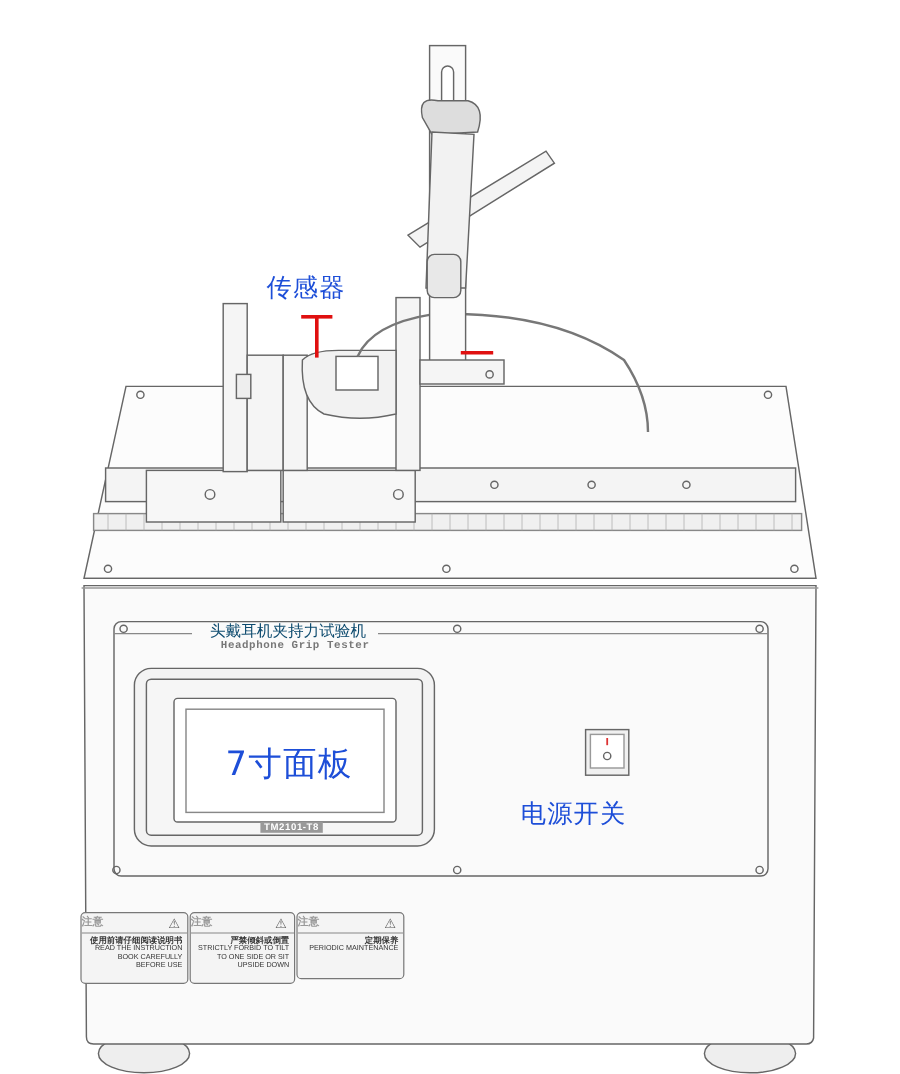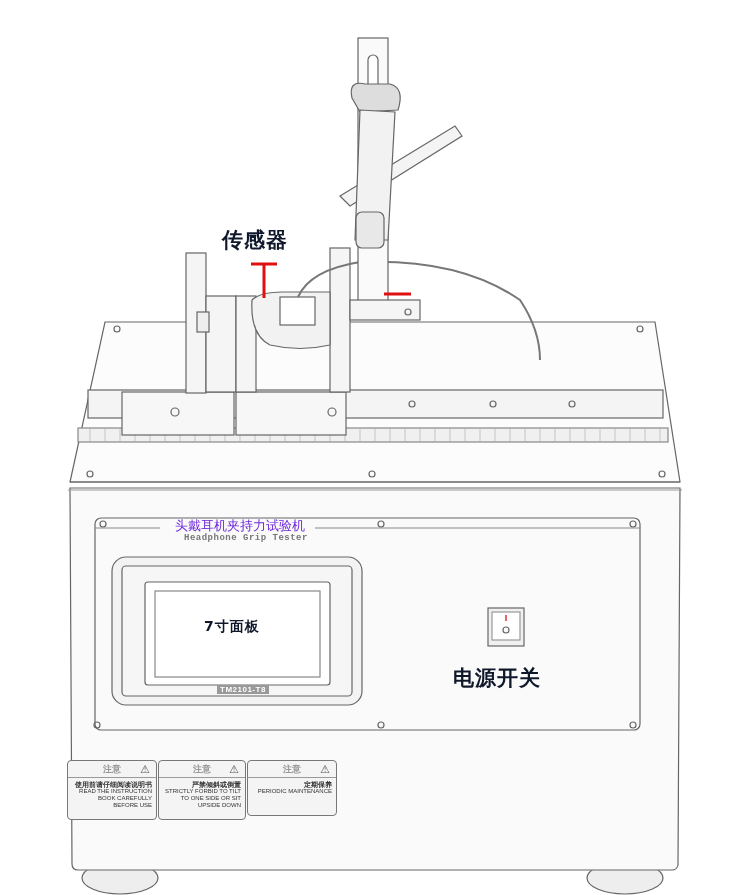--- a/index.html
+++ b/index.html
@@ -1,23 +1,23 @@
 <!DOCTYPE html>
 <html><head>
 <meta charset="utf-8">
 <style>
   html,body{margin:0;padding:0;background:#fff;}
   body{width:750px;height:895px;position:relative;overflow:hidden;font-family:"DejaVu Sans","Liberation Sans",sans-serif;}
   svg{position:absolute;left:0;top:0;}
-  .callout{position:absolute;font-family:"DejaVu Sans",sans-serif;font-weight:bold;color:#0f172a;letter-spacing:1px;}
-  .nameplate-cn{position:absolute;font-family:"DejaVu Serif","Liberation Serif",serif;font-size:13px;color:#6d28d9;}
+  .callout{position:absolute;font-family:"DejaVu Sans",sans-serif;font-weight:normal;color:#1d4ed8;letter-spacing:1px;}
+  .nameplate-cn{position:absolute;font-family:"DejaVu Serif","Liberation Serif",serif;font-size:13px;color:#0c4a6e;}
   .nameplate-en{position:absolute;font-family:"Liberation Mono","DejaVu Sans Mono",monospace;font-size:9px;color:#777;letter-spacing:0.5px;font-weight:bold;}
   .model{position:absolute;font-family:"Liberation Sans",sans-serif;font-size:8px;color:#fff;background:#999;padding:0 3px;font-weight:bold;letter-spacing:0.5px;text-align:center;}
   .label-card{position:absolute;border:1px solid #777;border-radius:4px;background:#f4f4f4;box-sizing:border-box;}
-  .label-head{font-size:9px;font-weight:bold;color:#999;text-align:center;height:16px;line-height:16px;border-bottom:1px solid #999;position:relative;}
+  .label-head{font-size:9px;font-weight:bold;color:#999;text-align:left;height:16px;line-height:16px;border-bottom:1px solid #999;position:relative;}
   .label-head .tri{position:absolute;right:6px;top:1px;font-size:11px;color:#555;}
   .label-body{font-size:6px;color:#333;text-align:right;padding:3px 4px;line-height:7px;font-family:"Liberation Sans",sans-serif;}
   .label-body .cn{font-size:7px;font-weight:bold;}
 </style>
 </head>
 <body>
 
 <svg width="750" height="895" viewBox="0 0 750 895">
   <g fill="none" stroke="#666" stroke-width="1.2">
 
@@ -128,22 +128,22 @@
   </g>
 
   <g stroke="#e01010" stroke-width="3" fill="none">
     <line x1="251" y1="264" x2="277" y2="264"></line>
     <line x1="264" y1="264" x2="264" y2="298"></line>
     <line x1="384" y1="294" x2="411" y2="294"></line>
   </g>
 </svg>
 
 <div class="callout" style="left:222px;top:226px;font-size:21px;">传感器</div>
-<div class="callout" style="left:204px;top:618px;font-size:14px;">7寸面板</div>
-<div class="callout" style="left:453px;top:664px;font-size:21px;">电源开关</div>
+<div class="callout" style="left:188px;top:618px;font-size:28px;">7寸面板</div>
+<div class="callout" style="left:434px;top:664px;font-size:21px;">电源开关</div>
 
 <div class="nameplate-cn" style="left:175px;top:517px;">头戴耳机夹持力试验机</div>
 <div class="nameplate-en" style="left:184px;top:533px;">Headphone Grip Tester</div>
 <div class="model" style="left:217px;top:685px;">TM2101-T8</div>
 
 <div class="label-card" style="left:67px;top:760px;width:90px;height:60px;">
   <div class="label-head"><span>注意</span><span class="tri">⚠</span></div>
   <div class="label-body">
       <div class="cn">使用前请仔细阅读说明书</div>
       <div>READ THE INSTRUCTION BOOK CAREFULLY BEFORE USE</div>

